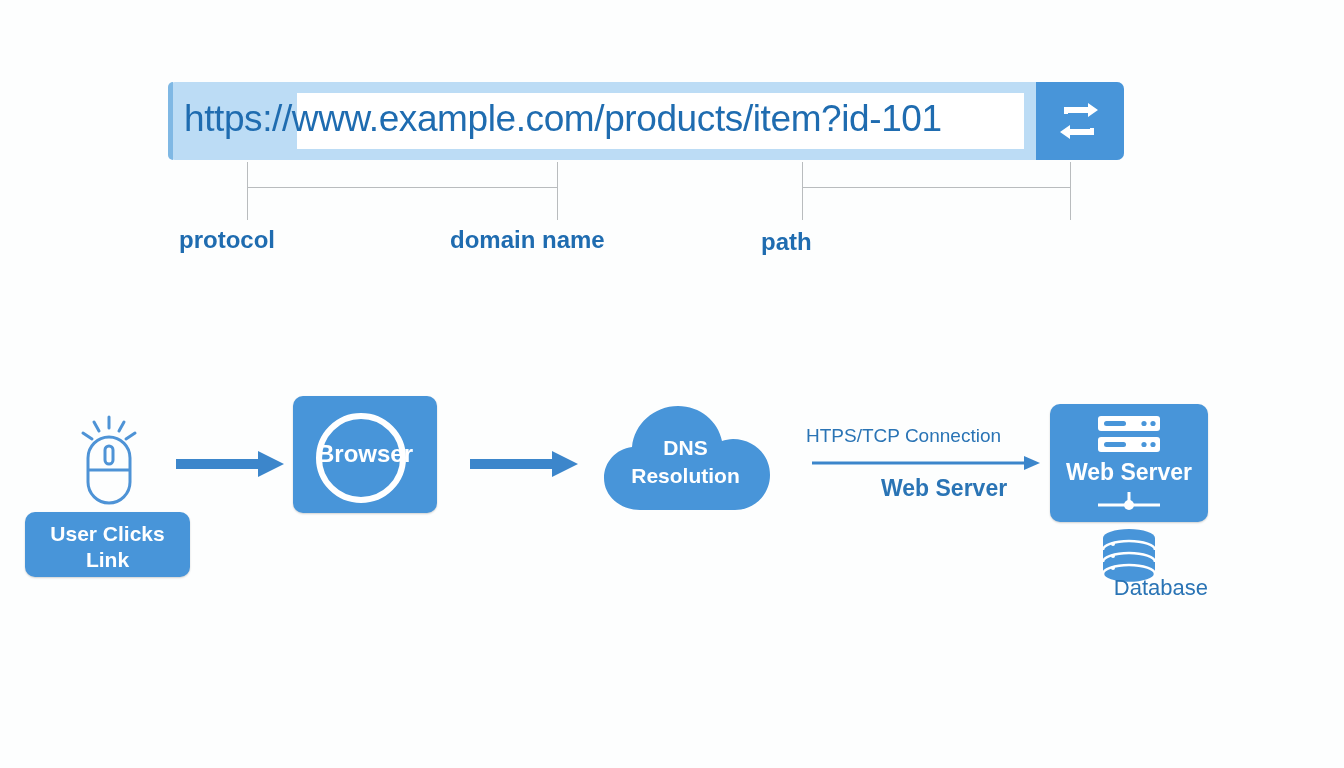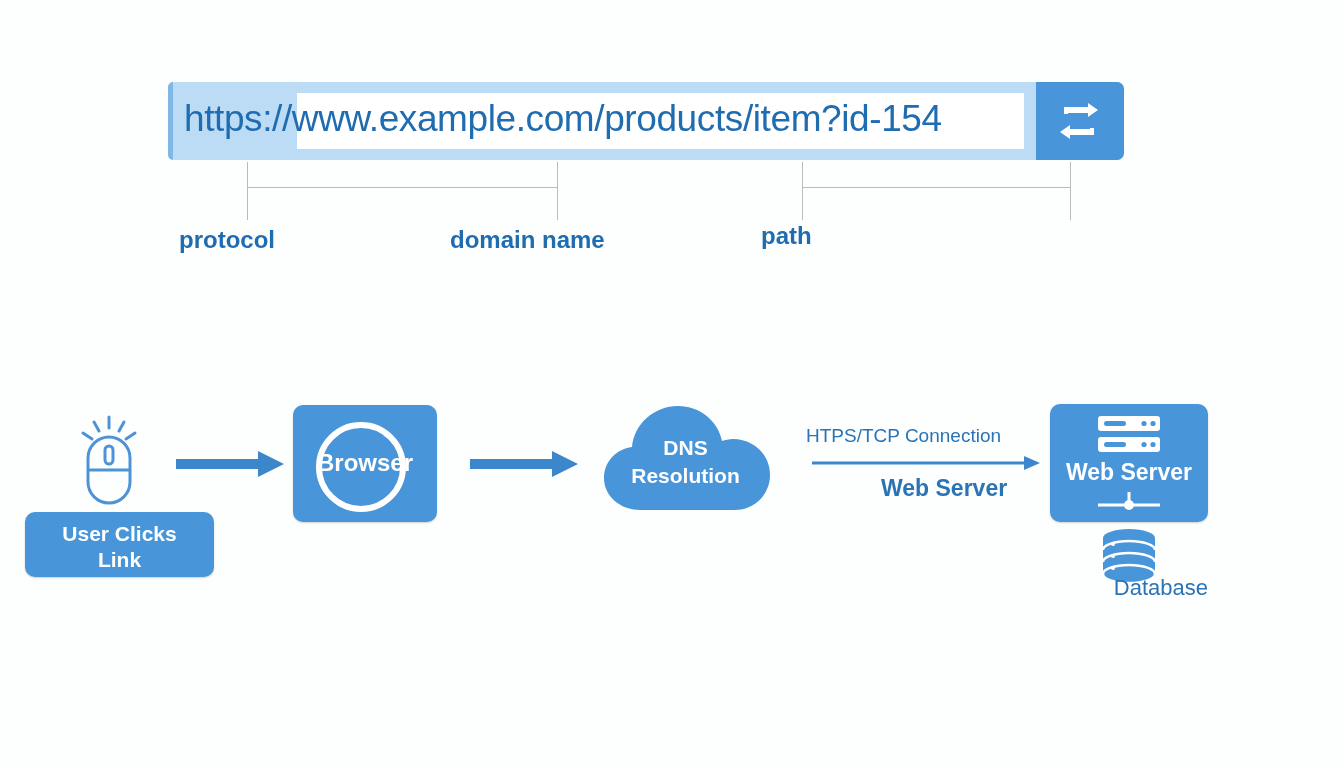--- a/index.html
+++ b/index.html
@@ -102,35 +102,35 @@
     position: absolute;
     width: 100%;
     text-align: center;
     color: #ffffff;
     font-weight: bold;
     font-size: 21px;
     line-height: 26px;
     white-space: pre-line;
   }
 
-  #browser-node { left: 293px; top: 405px; width: 144px; height: 117px; }
+  #browser-node { left: 293px; top: 396px; width: 144px; height: 117px; }
   #browser-circle {
     position: absolute;
     left: 23px; top: 17px;
     width: 90px; height: 90px;
     border: 6px solid #ffffff;
     border-radius: 50%;
     box-sizing: border-box;
   }
   #browser-label {
     top: 45px;
     font-size: 24px;
   }
 
-  #user-clicks-box { left: 25px; top: 512px; width: 189px; height: 65px; }
+  #user-clicks-box { left: 25px; top: 512px; width: 165px; height: 65px; }
   #user-clicks-label { top: 9px; }
 
   #mouse-icon { position: absolute; left: 78px; top: 415px; width: 62px; height: 92px; }
 
   
   #dns-cloud { position: absolute; left: 588px; top: 398px; width: 195px; height: 112px; }
   #dns-label {
     position: absolute;
     left: 588px; top: 434px;
     width: 195px;
@@ -180,40 +180,40 @@
   }
 </style>
 </head>
 <body>
 
 <div id="canvas">
 
   <div id="url-bar">
     <div id="url-bar-left-edge"></div>
     <div id="url-field"></div>
-    <div id="url-text">https://www.example.com/products/item?id-154</div>
+    <div id="url-text">https://www.example.com/products/item?id-101</div>
     <div id="reload-panel">
       <svg id="reload-icon" viewBox="0 0 42 40">
         <path d="M6 13 L6 6 L30 6 L30 2 L40 9 L30 16 L30 12 L10 12 L10 13 Z" fill="#ffffff"></path>
         <path d="M36 27 L36 34 L12 34 L12 38 L2 31 L12 24 L12 28 L32 28 L32 27 Z" fill="#ffffff"></path>
       </svg>
     </div>
   </div>
 
   <div class="bracket-v" style="left:247px; top:162px; height:58px;"></div>
   <div class="bracket-v" style="left:557px; top:162px; height:58px;"></div>
   <div class="bracket-h" style="left:247px; top:187px; width:311px;"></div>
 
   <div class="bracket-v" style="left:802px; top:162px; height:58px;"></div>
   <div class="bracket-v" style="left:1070px; top:162px; height:58px;"></div>
   <div class="bracket-h" style="left:802px; top:187px; width:269px;"></div>
 
   <div class="part-label" style="left:179px; top:226px;">protocol</div>
   <div class="part-label" style="left:450px; top:226px;">domain name</div>
-  <div class="part-label" style="left:761px; top:222px;">path</div>
+  <div class="part-label" style="left:761px; top:228px;">path</div>
 
   <svg id="mouse-icon" viewBox="0 0 62 92">
     <g stroke="#4e93d6" stroke-width="3" fill="none" stroke-linecap="round">
       <line x1="31" y1="2" x2="31" y2="13"></line>
       <line x1="16" y1="7" x2="21" y2="16"></line>
       <line x1="46" y1="7" x2="41" y2="16"></line>
       <line x1="5" y1="18" x2="14" y2="24"></line>
       <line x1="57" y1="18" x2="48" y2="24"></line>
     </g>
     <rect x="10" y="22" width="42" height="66" rx="21" fill="none" stroke="#4e93d6" stroke-width="3"></rect>

